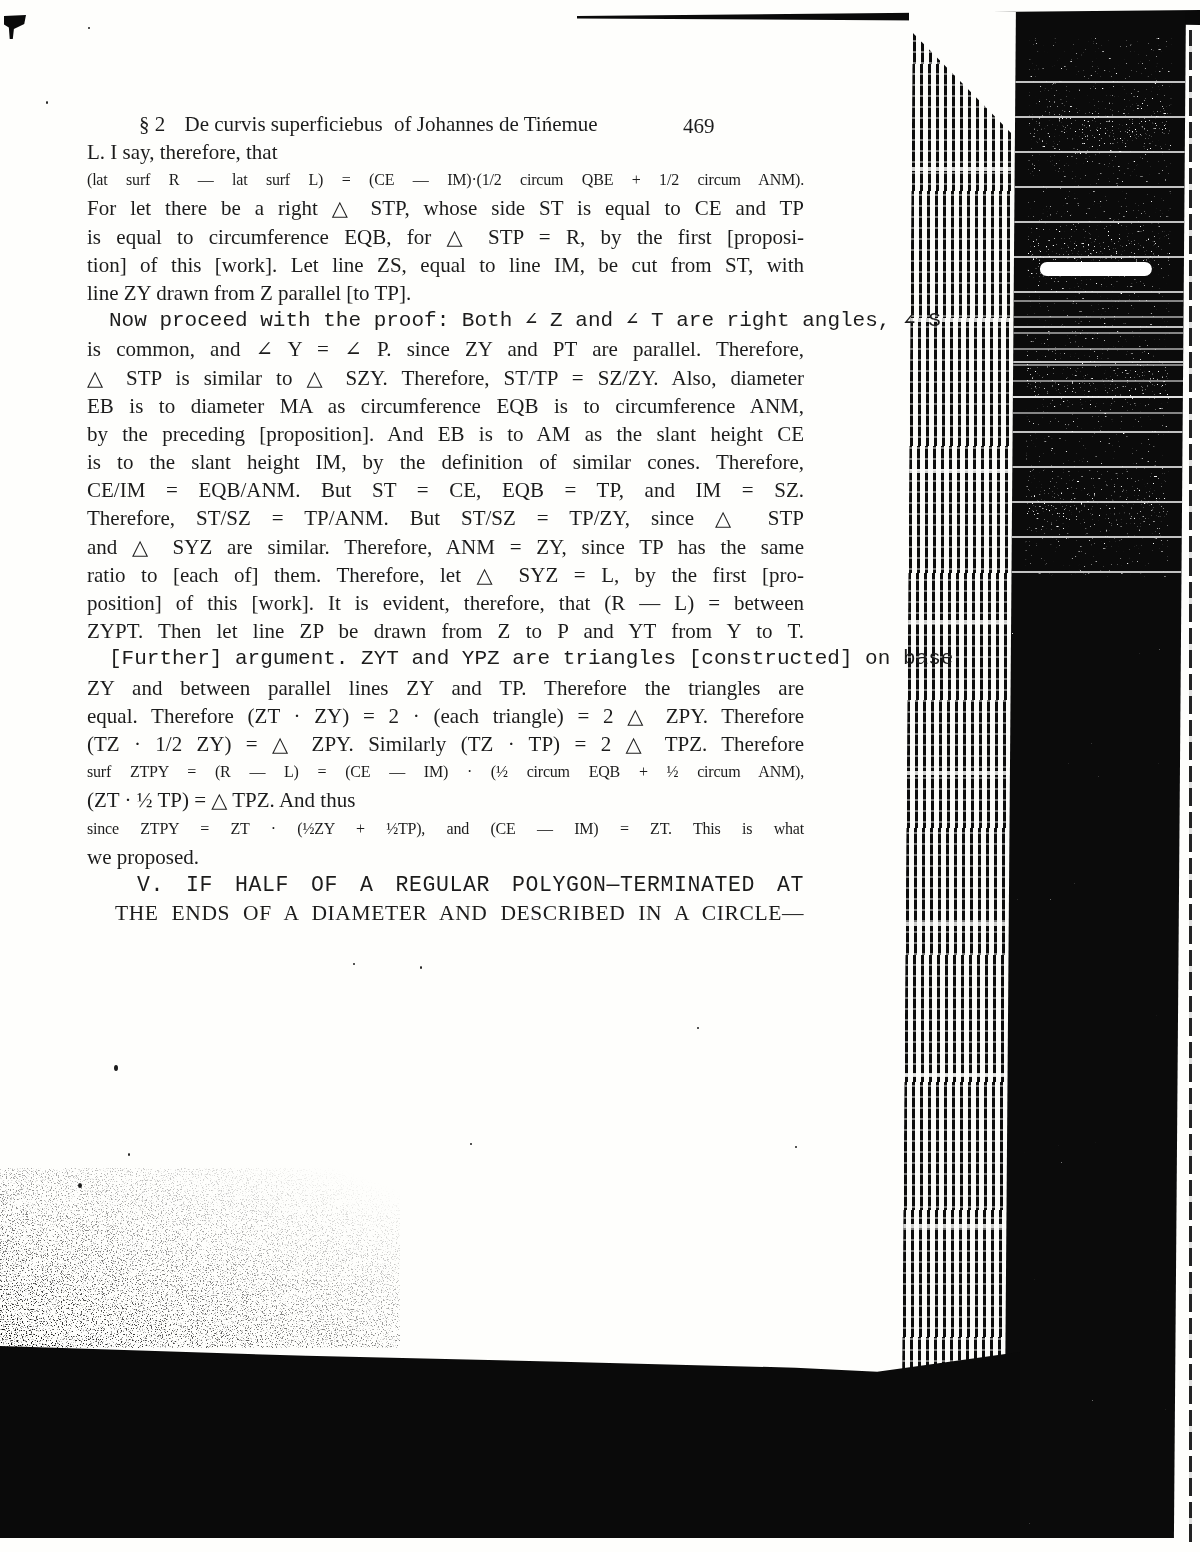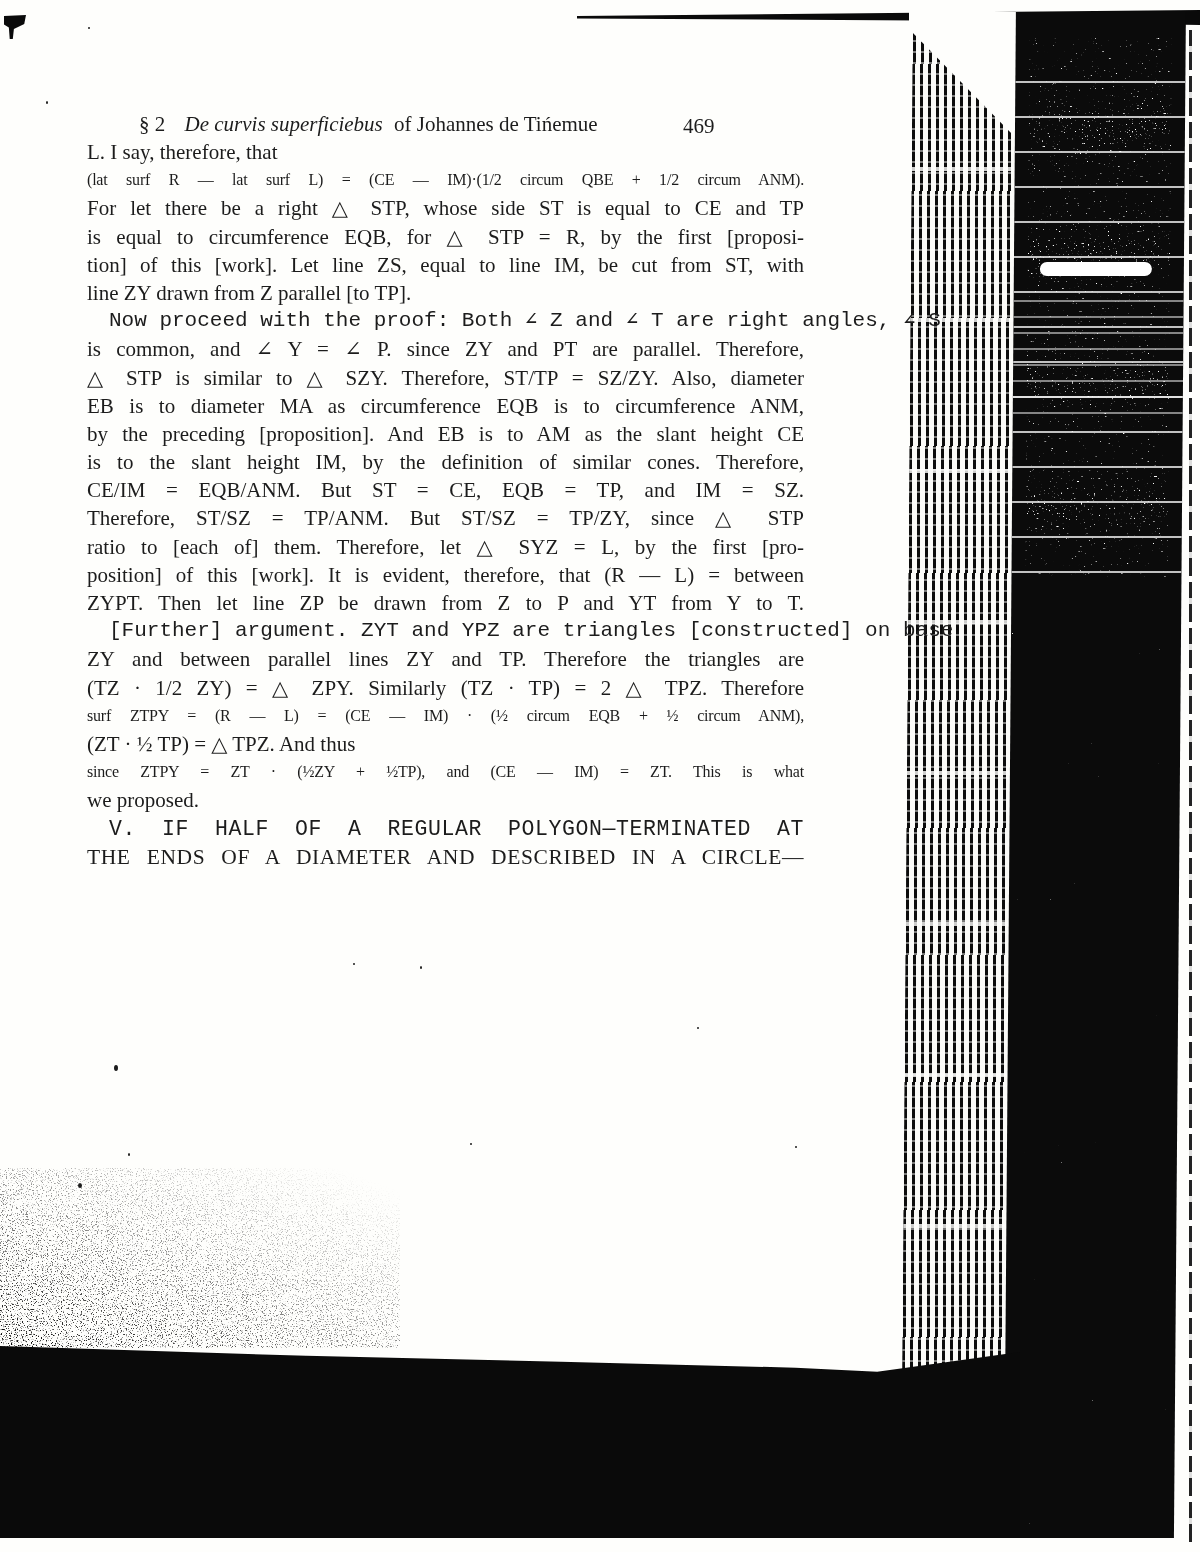--- a/index.html
+++ b/index.html
@@ -13,35 +13,35 @@
     background: #fefefc; overflow: hidden; color: #1c1c1c;
   }
 
   
   .page-header {
     position: absolute; left: 75px; top: 110px; width: 716px; height: 30px;
     font-size: 21px; line-height: 28px;
   }
   .page-header .hdr-inner { position: absolute; left: 64px; top: 0; white-space: nowrap; }
   .hdr-section { margin-right: 14px; }
-  .hdr-title { font-style: italic; margin-right: 6px; }
+  .hdr-title { margin-right: 6px; }
   .hdr-pagenum { position: absolute; left: 608px; top: 2px; }
 
   .text-block {
     position: absolute; left: 87px; top: 138px; width: 717px;
     font-size: 21px; line-height: 28.2px;
   }
   .line {
     height: 28.2px; white-space: nowrap;
     text-align: justify; text-align-last: justify;
   }
   .line.short { text-align-last: left; }
   .line.indent { text-indent: 22px; font-family: Liberation Mono, monospace; }
   .line.formula { font-size: 16px; letter-spacing: -0.2px; }
-  .line.caps { letter-spacing: 0.6px; font-size: 21.5px; }
+  .line.caps { letter-spacing: 0.6px; font-size: 21.5px; margin-left: 28px; }
 
   
   .corner-mark {
     position: absolute; left: 4px; top: 15px; width: 22px; height: 24px;
     background: #0a0a0a;
     clip-path: polygon(0 4%, 100% 0, 92% 38%, 45% 58%, 40% 100%, 26% 100%, 22% 52%, 0 40%);
   }
   .top-rule {
     position: absolute; left: 577px; top: 8px; width: 623px; height: 20px;
     background: #0a0a0a;
@@ -181,25 +181,27 @@
     <div class="line">tion] of this [work]. Let line ZS, equal to line IM, be cut from ST, with</div>
     <div class="line short">line ZY drawn from Z parallel [to TP].</div>
     <div class="line indent">Now proceed with the proof: Both ∠ Z and ∠ T are right angles, ∠ S</div>
     <div class="line">is common, and ∠ Y = ∠ P. since ZY and PT are parallel. Therefore,</div>
     <div class="line">△ STP is similar to △ SZY. Therefore, ST/TP = SZ/ZY. Also, diameter</div>
     <div class="line">EB is to diameter MA as circumference EQB is to circumference ANM,</div>
     <div class="line">by the preceding [proposition]. And EB is to AM as the slant height CE</div>
     <div class="line">is to the slant height IM, by the definition of similar cones. Therefore,</div>
     <div class="line">CE/IM = EQB/ANM. But ST = CE, EQB = TP, and IM = SZ.</div>
     <div class="line">Therefore, ST/SZ = TP/ANM. But ST/SZ = TP/ZY, since △ STP</div>
+    <div class="line">and △ SYZ are similar. Therefore, ANM = ZY, since TP has the same</div>
     <div class="line">ratio to [each of] them. Therefore, let △ SYZ = L, by the first [pro-</div>
     <div class="line">position] of this [work]. It is evident, therefore, that (R — L) = between</div>
     <div class="line">ZYPT. Then let line ZP be drawn from Z to P and YT from Y to T.</div>
     <div class="line indent">[Further] argument. ZYT and YPZ are triangles [constructed] on base</div>
     <div class="line">ZY and between parallel lines ZY and TP. Therefore the triangles are</div>
+    <div class="line">equal. Therefore (ZT · ZY) = 2 · (each triangle) = 2 △ ZPY. Therefore</div>
     <div class="line">(TZ · 1/2 ZY) = △ ZPY. Similarly (TZ · TP) = 2 △ TPZ. Therefore</div>
     <div class="line formula">surf ZTPY = (R — L) = (CE — IM) · (½ circum EQB + ½ circum ANM),</div>
     <div class="line short">(ZT · ½ TP) = △ TPZ. And thus</div>
     <div class="line formula">since ZTPY = ZT · (½ZY + ½TP), and (CE — IM) = ZT. This is what</div>
     <div class="line short">we proposed.</div>
     <div class="line caps indent">V. IF HALF OF A REGULAR POLYGON—TERMINATED AT</div>
     <div class="line caps">THE ENDS OF A DIAMETER AND DESCRIBED IN A CIRCLE—</div>
   </div>
 
 </div>

